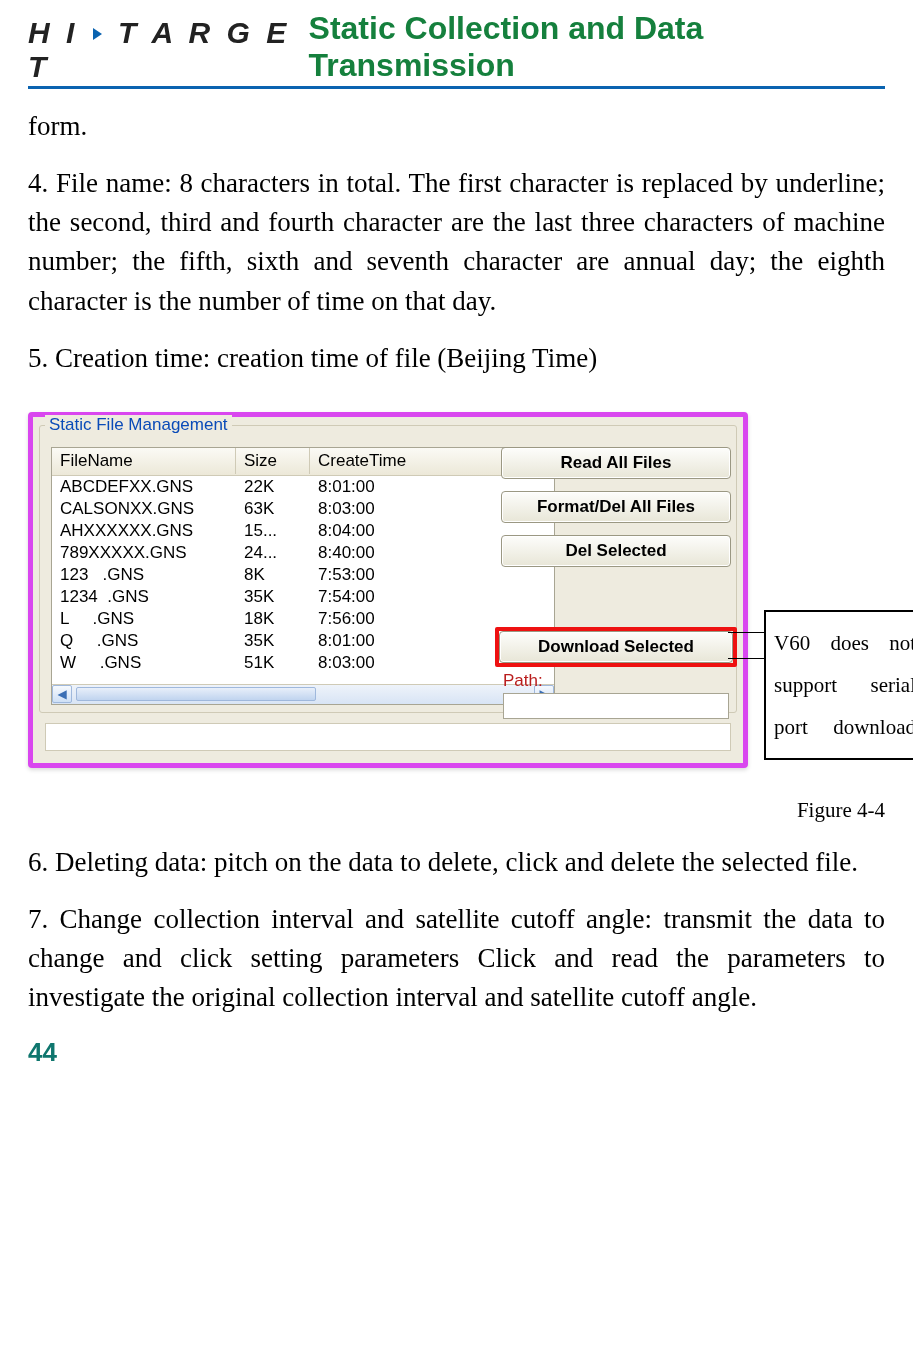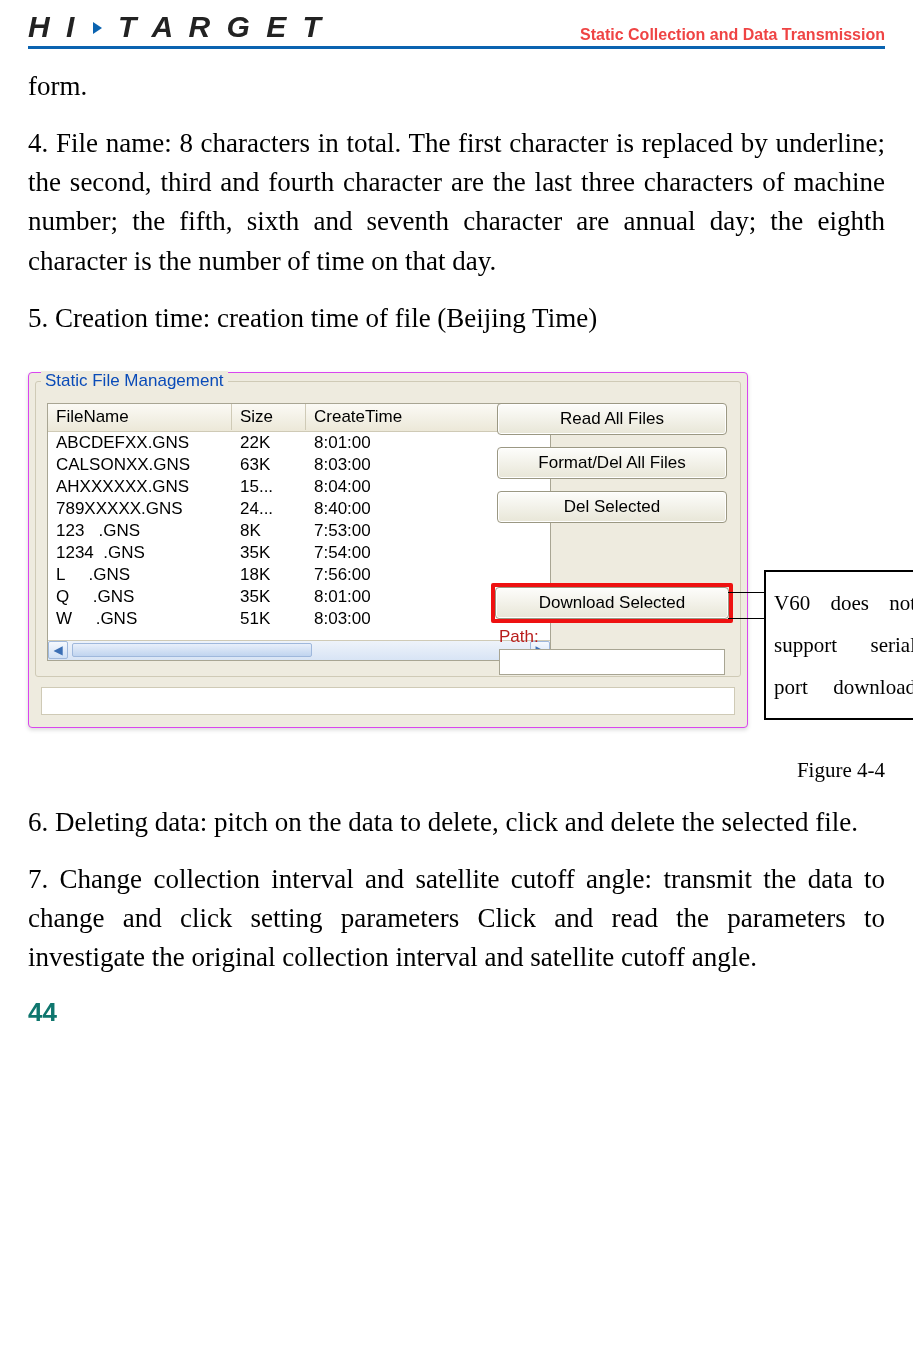--- a/index.html
+++ b/index.html
@@ -32,36 +32,36 @@
     width: 0; height: 0;
     border-top: 6px solid transparent;
     border-bottom: 6px solid transparent;
     border-left: 9px solid #0a63b0;
     margin: 0 4px 2px 2px;
     vertical-align: middle;
   }
   .header-title {
     font-family: Arial, sans-serif;
     font-weight: 700;
-    color: #ef4444;
-    font-size: 16px;
+    color: #15803d;
+    font-size: 32px;
   }
   .body-text {
     font-size: 27px;
     line-height: 1.45;
     margin: 18px 0;
     text-align: justify;
   }
   .figure-wrap { position: relative; margin: 34px 0 6px 0; height: 380px; }
   .dialog {
     position: absolute;
     left: 0; top: 0;
     width: 720px; height: 356px;
     background: #eeebdf;
-    border: 1px solid #d946ef;
+    border: 5px solid #d946ef;
     border-radius: 4px;
     box-shadow: 0 2px 4px rgba(0,0,0,0.15);
     font-family: Tahoma, Arial, sans-serif;
     font-size: 17px;
   }
   .group-label {
     position: absolute;
     top: -2px; left: 12px;
     color: #0a4bb8;
     background: #eeebdf;
@@ -129,20 +129,21 @@
     display: block;
     width: 100%;
     height: 32px;
     margin-bottom: 12px;
     background: linear-gradient(#fdfdfb,#e8e6d7);
     border: 1px solid #9b9883;
     border-radius: 4px;
     font-family: Tahoma, Arial, sans-serif;
     font-size: 17px;
     box-shadow: inset 0 0 0 1px #fff;
+    font-weight: bold;
   }
   .dl-wrap {
     position: absolute; top: 210px; left: 462px; width: 242px; height: 40px;
     border: 4px solid #e11; border-radius: 2px;
     display:flex; align-items:center; justify-content:center;
   }
   .path-label {
     position: absolute; top: 254px; left: 470px;
     font-size: 17px; color: #b91c1c;
   }

